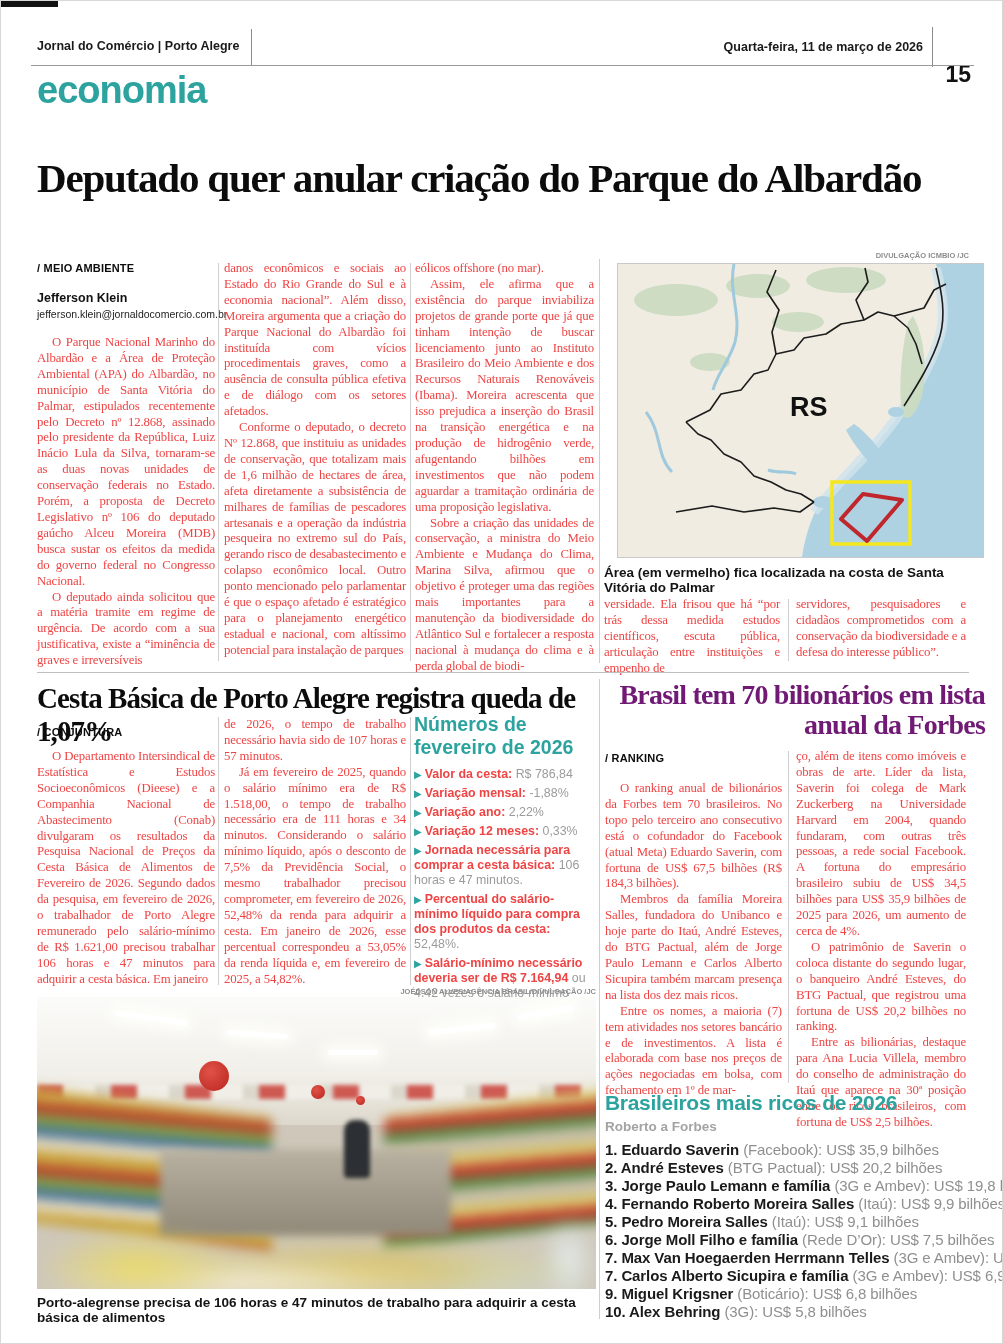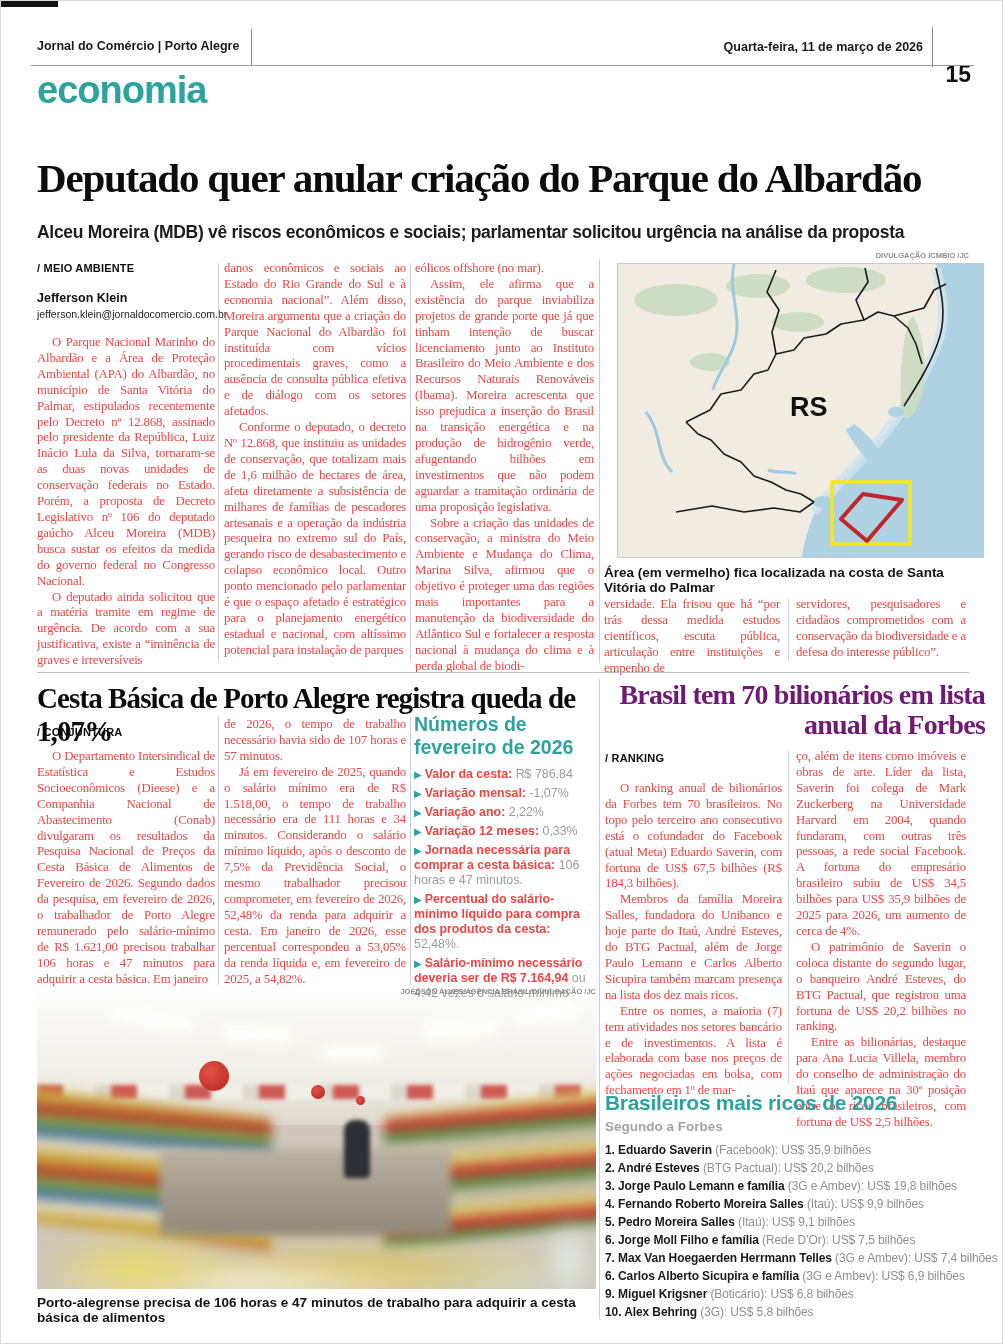--- a/index.html
+++ b/index.html
@@ -89,21 +89,21 @@
              background:#2c2f33;filter:blur(2px);}
   .photo-caption{position:absolute;left:36px;top:1294px;width:559px;
                  font-family:"Liberation Sans",sans-serif;font-size:13.5px;font-weight:bold;color:#141414;}
 
   
   .headline3{position:absolute;left:604px;top:679px;width:380px;
              font-size:28px;font-weight:bold;letter-spacing:-0.8px;line-height:1.08;color:#701a75;text-align:right;}
   .ranking{position:absolute;left:604px;top:1090px;width:380px;font-family:"Liberation Sans",sans-serif;}
   .rk-title{font-size:21px;font-weight:bold;color:#2ca39e;margin:0 0 4px 0;letter-spacing:-0.3px;}
   .rk-sub{font-size:13.5px;font-weight:bold;color:#a3a3a3;margin:0 0 7px 0;}
-  .ritem{font-size:12px;line-height:18px;letter-spacing:-0.1px;white-space:nowrap;}
+  .ritem{font-size:15px;line-height:18px;letter-spacing:-0.1px;white-space:nowrap;}
   .ritem b{color:#1a1a1a;}
   .ritem .val{color:#8f8f8f;}
 </style>
 </head>
 <body>
 
 <div class="page">
   <div class="scan-mark"></div>
 
   <div class="masthead">
@@ -111,21 +111,20 @@
     <div class="mh-v1"></div>
     <div class="mh-date">Quarta-feira, 11 de março de 2026</div>
     <div class="mh-v2"></div>
     <div class="mh-page">15</div>
   </div>
   <div class="mh-rule"></div>
 
   <div class="section-title">economia</div>
 
   <h1 class="headline1" style="margin:0">Deputado quer anular criação do Parque do Albardão</h1>
-  <div class="subhead1">Alceu Moreira (MDB) vê riscos econômicos e sociais; parlamentar solicitou urgência na análise da proposta</div>
   <div class="kicker" style="left:36px;top:261px;">/ MEIO AMBIENTE</div>
   <div class="byline">Jefferson Klein</div>
   <div class="email">jefferson.klein@jornaldocomercio.com.br</div>
 
   <div class="bodycol" style="left:36px;top:334px;width:178px;">
       <p>O Parque Nacional Marinho do Albardão e a Área de Proteção Ambiental (APA) do Albardão, no município de Santa Vitória do Palmar, estipulados recentemente pelo Decreto nº 12.868, assinado pelo presidente da República, Luiz Inácio Lula da Silva, tornaram-se as duas novas unidades de conservação federais no Estado. Porém, a proposta de Decreto Legislativo nº 106 do deputado gaúcho Alceu Moreira (MDB) busca sustar os efeitos da medida do governo federal no Congresso Nacional.</p>
       <p>O deputado ainda solicitou que a matéria tramite em regime de urgência. De acordo com a sua justificativa, existe a “iminência de graves e irreversíveis</p>
     </div>
   <div class="bodycol" style="left:223px;top:260px;width:182px;">
       <p class="cont">danos econômicos e sociais ao Estado do Rio Grande do Sul e à economia nacional”. Além disso, Moreira argumenta que a criação do Parque Nacional do Albardão foi instituída com vícios procedimentais graves, como a ausência de consulta pública efetiva e de diálogo com os setores afetados.</p>
@@ -200,21 +199,21 @@
     </div>
   <div class="bodycol" style="left:223px;top:716px;width:182px;">
       <p class="cont">de 2026, o tempo de trabalho necessário havia sido de 107 horas e 57 minutos.</p>
       <p>Já em fevereiro de 2025, quando o salário mínimo era de R$ 1.518,00, o tempo de trabalho necessário era de 111 horas e 34 minutos. Considerando o salário mínimo líquido, após o desconto de 7,5% da Previdência Social, o mesmo trabalhador precisou comprometer, em fevereiro de 2026, 52,48% da renda para adquirir a cesta. Em janeiro de 2026, esse percentual correspondeu a 53,05% da renda líquida e, em fevereiro de 2025, a 54,82%.</p>
     </div>
 
   <div class="numbox">
     <p class="nb-title">Números de fevereiro de 2026</p>
     <div>
         <div class="nitem"><span class="mk">▶</span><b>Valor da cesta: </b><span class="val">R$ 786,84</span></div>
-        <div class="nitem"><span class="mk">▶</span><b>Variação mensal: </b><span class="val">-1,07%</span></div>
+        <div class="nitem"><span class="mk">▶</span><b>Variação mensal: </b><span class="val">-1,88%</span></div>
         <div class="nitem"><span class="mk">▶</span><b>Variação ano: </b><span class="val">2,22%</span></div>
         <div class="nitem"><span class="mk">▶</span><b>Variação 12 meses: </b><span class="val">0,33%</span></div>
         <div class="nitem"><span class="mk">▶</span><b>Jornada necessária para comprar a cesta básica: </b><span class="val">106 horas e 47 minutos.</span></div>
         <div class="nitem"><span class="mk">▶</span><b>Percentual do salário-mínimo líquido para compra dos produtos da cesta: </b><span class="val">52,48%.</span></div>
         <div class="nitem"><span class="mk">▶</span><b>Salário-mínimo necessário deveria ser de R$ 7.164,94 </b><span class="val">ou 4,42 vezes o salário-mínimo vigente de R$ 1.621,00.</span></div>
       </div>
   </div>
 
   <div class="photo-credit">JOÉDSON ALVES/AGÊNCIA BRASIL/DIVULGAÇÃO /JC</div>
   <div class="photo">
@@ -244,27 +243,27 @@
       <p>Entre os nomes, a maioria (7) tem atividades nos setores bancário e de investimentos. A lista é elaborada com base nos preços de ações negociadas em bolsa, com fechamento em 1º de mar-</p>
     </div>
   <div class="bodycol" style="left:795px;top:748px;width:170px;">
       <p class="cont">ço, além de itens como imóveis e obras de arte. Líder da lista, Saverin foi colega de Mark Zuckerberg na Universidade Harvard em 2004, quando fundaram, com outras três pessoas, a rede social Facebook. A fortuna do empresário brasileiro subiu de US$ 34,5 bilhões para US$ 35,9 bilhões de 2025 para 2026, um aumento de cerca de 4%.</p>
       <p>O patrimônio de Saverin o coloca distante do segundo lugar, o banqueiro André Esteves, do BTG Pactual, que registrou uma fortuna de US$ 20,2 bilhões no ranking.</p>
       <p>Entre as bilionárias, destaque para Ana Lucia Villela, membro do conselho de administração do Itaú que aparece na 30ª posição entre os ricos brasileiros, com fortuna de US$ 2,5 bilhões.</p>
     </div>
 
   <div class="ranking">
     <p class="rk-title">Brasileiros mais ricos de 2026</p>
-    <p class="rk-sub">Segundo a Forbes</p>
+    <p class="rk-sub">Roberto a Forbes</p>
     <div>
         <div class="ritem"><b>1. Eduardo Saverin </b><span class="val">(Facebook): US$ 35,9 bilhões</span></div>
         <div class="ritem"><b>2. André Esteves </b><span class="val">(BTG Pactual): US$ 20,2 bilhões</span></div>
         <div class="ritem"><b>3. Jorge Paulo Lemann e família </b><span class="val">(3G e Ambev): US$ 19,8 bilhões</span></div>
         <div class="ritem"><b>4. Fernando Roberto Moreira Salles </b><span class="val">(Itaú): US$ 9,9 bilhões</span></div>
         <div class="ritem"><b>5. Pedro Moreira Salles </b><span class="val">(Itaú): US$ 9,1 bilhões</span></div>
         <div class="ritem"><b>6. Jorge Moll Filho e família </b><span class="val">(Rede D’Or): US$ 7,5 bilhões</span></div>
         <div class="ritem"><b>7. Max Van Hoegaerden Herrmann Telles </b><span class="val">(3G e Ambev): US$ 7,4 bilhões</span></div>
-        <div class="ritem"><b>6. Carlos Alberto Sicupira e família </b><span class="val">(3G e Ambev): US$ 6,9 bilhões</span></div>
+        <div class="ritem"><b>7. Carlos Alberto Sicupira e família </b><span class="val">(3G e Ambev): US$ 6,9 bilhões</span></div>
         <div class="ritem"><b>9. Miguel Krigsner </b><span class="val">(Boticário): US$ 6,8 bilhões</span></div>
         <div class="ritem"><b>10. Alex Behring </b><span class="val">(3G): US$ 5,8 bilhões</span></div>
       </div>
   </div>
 </div>
 
 </body></html>

